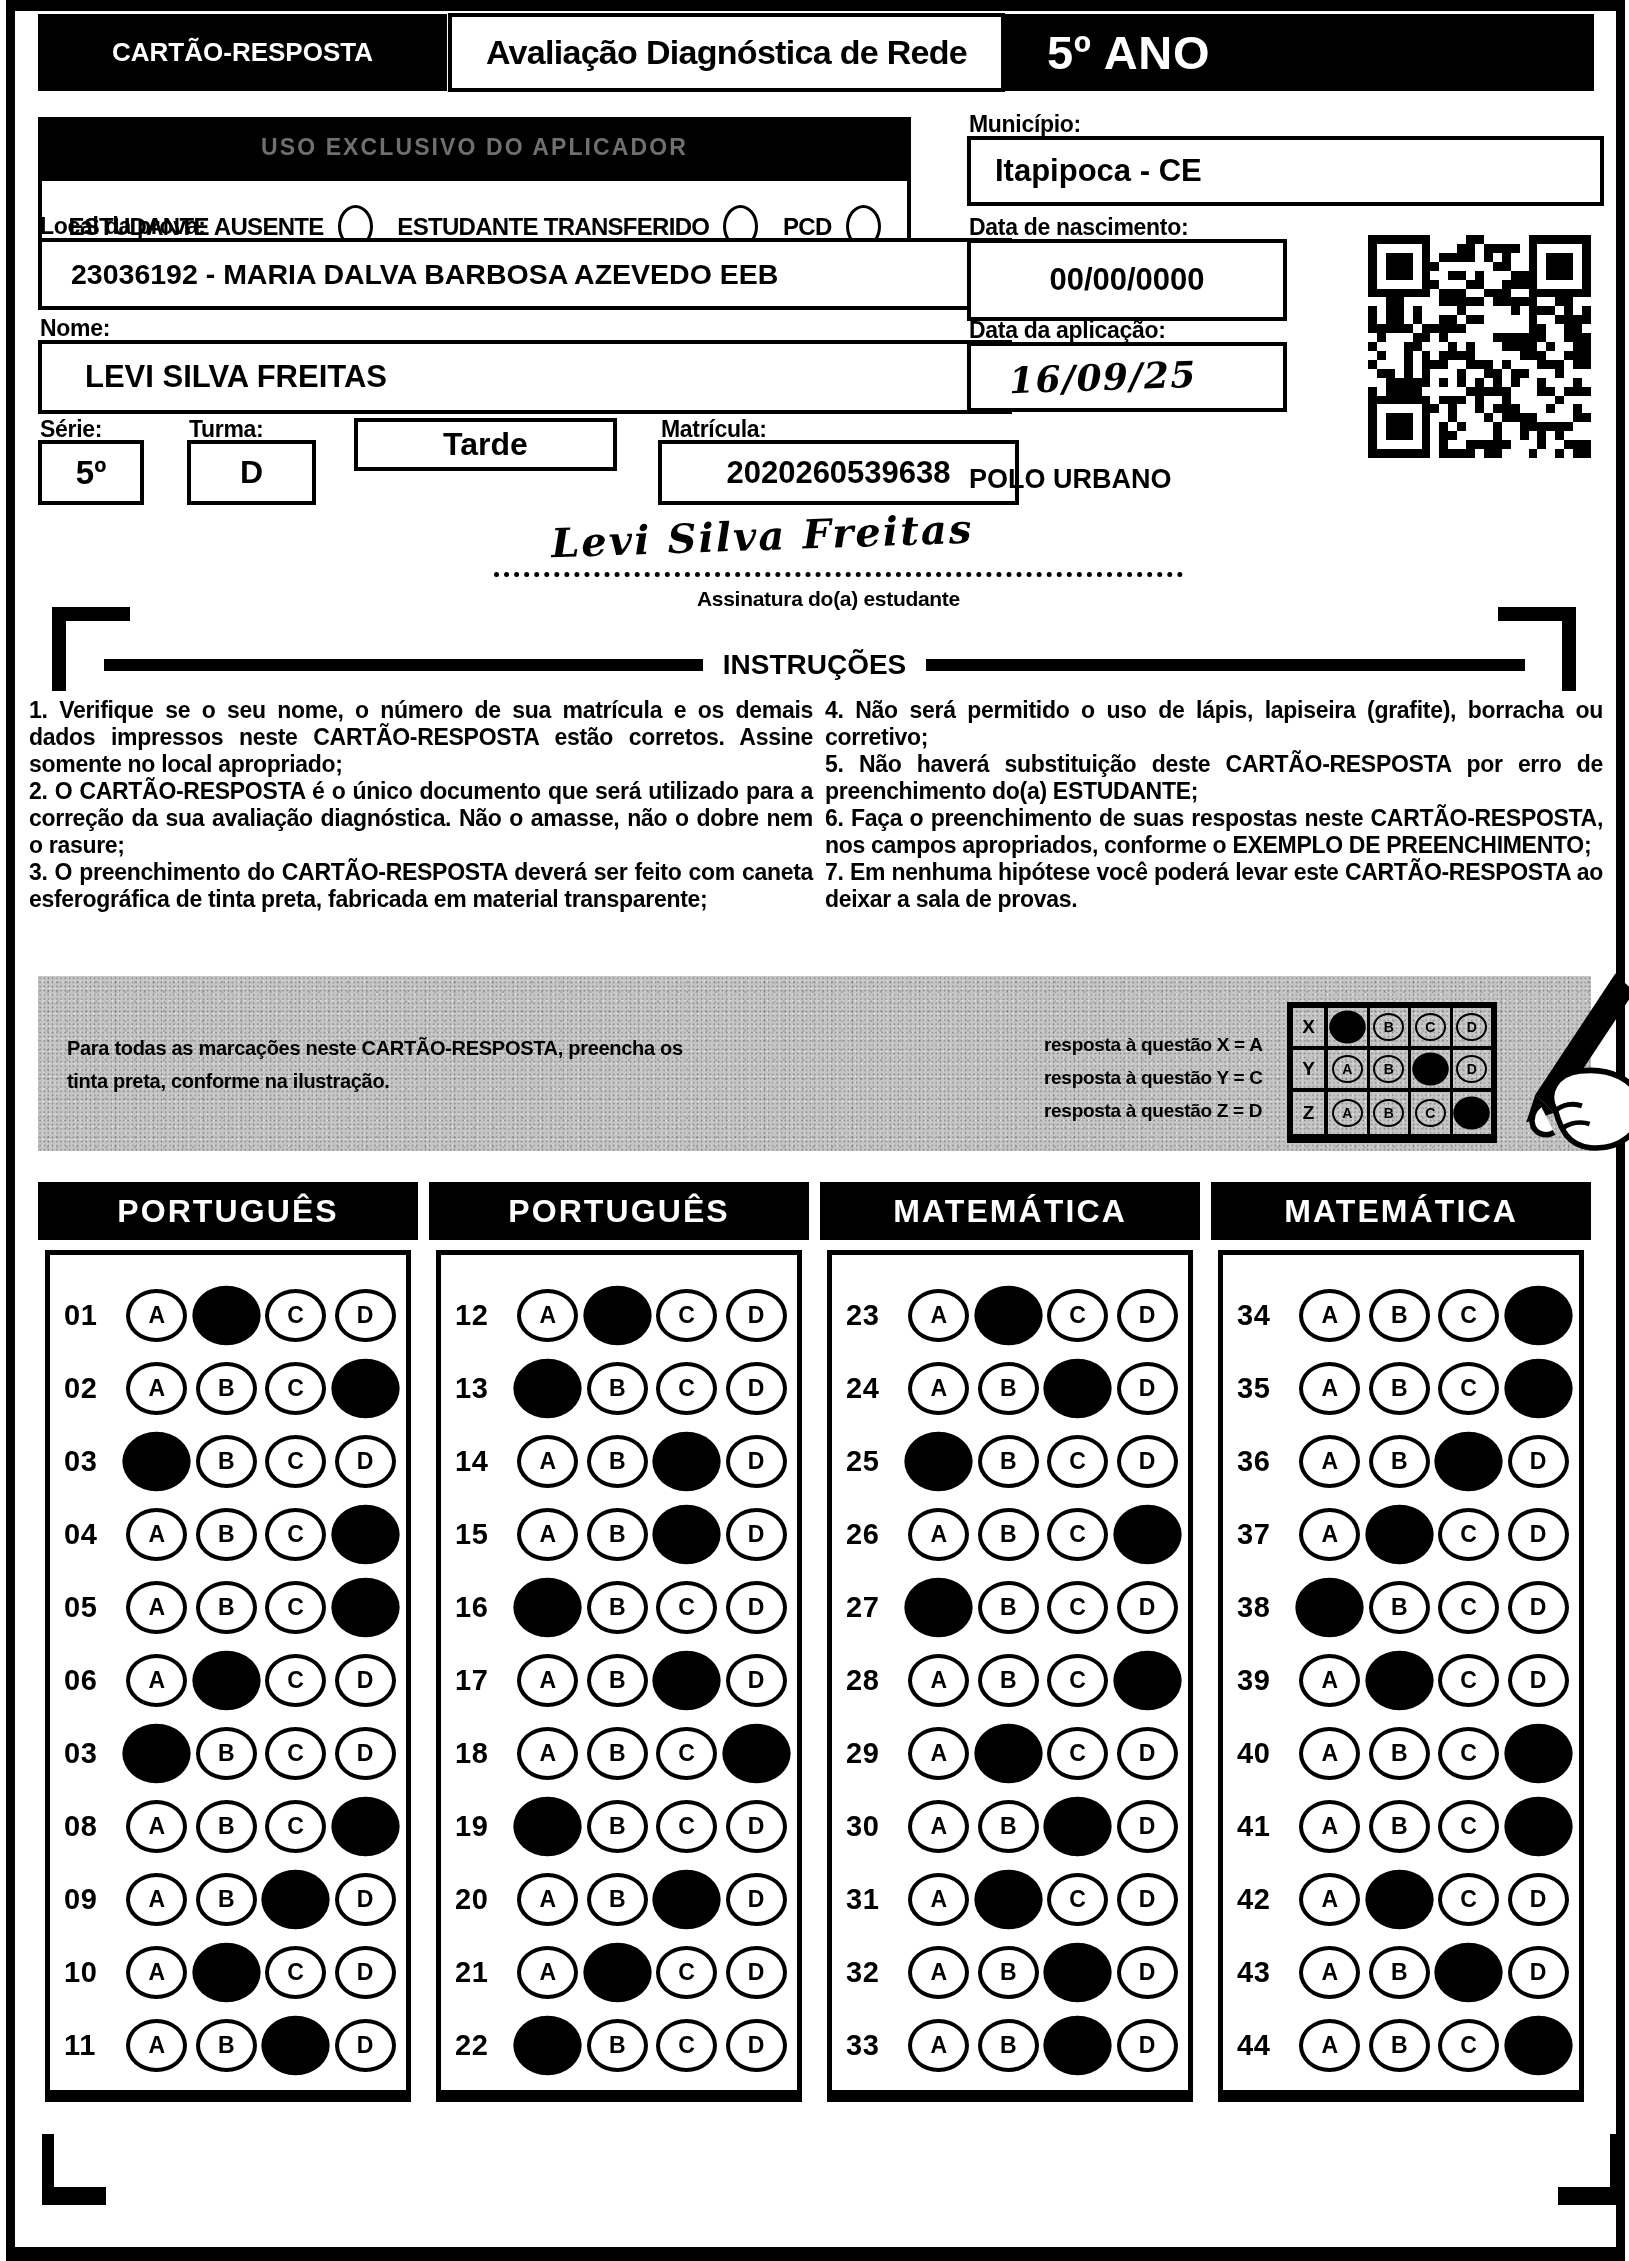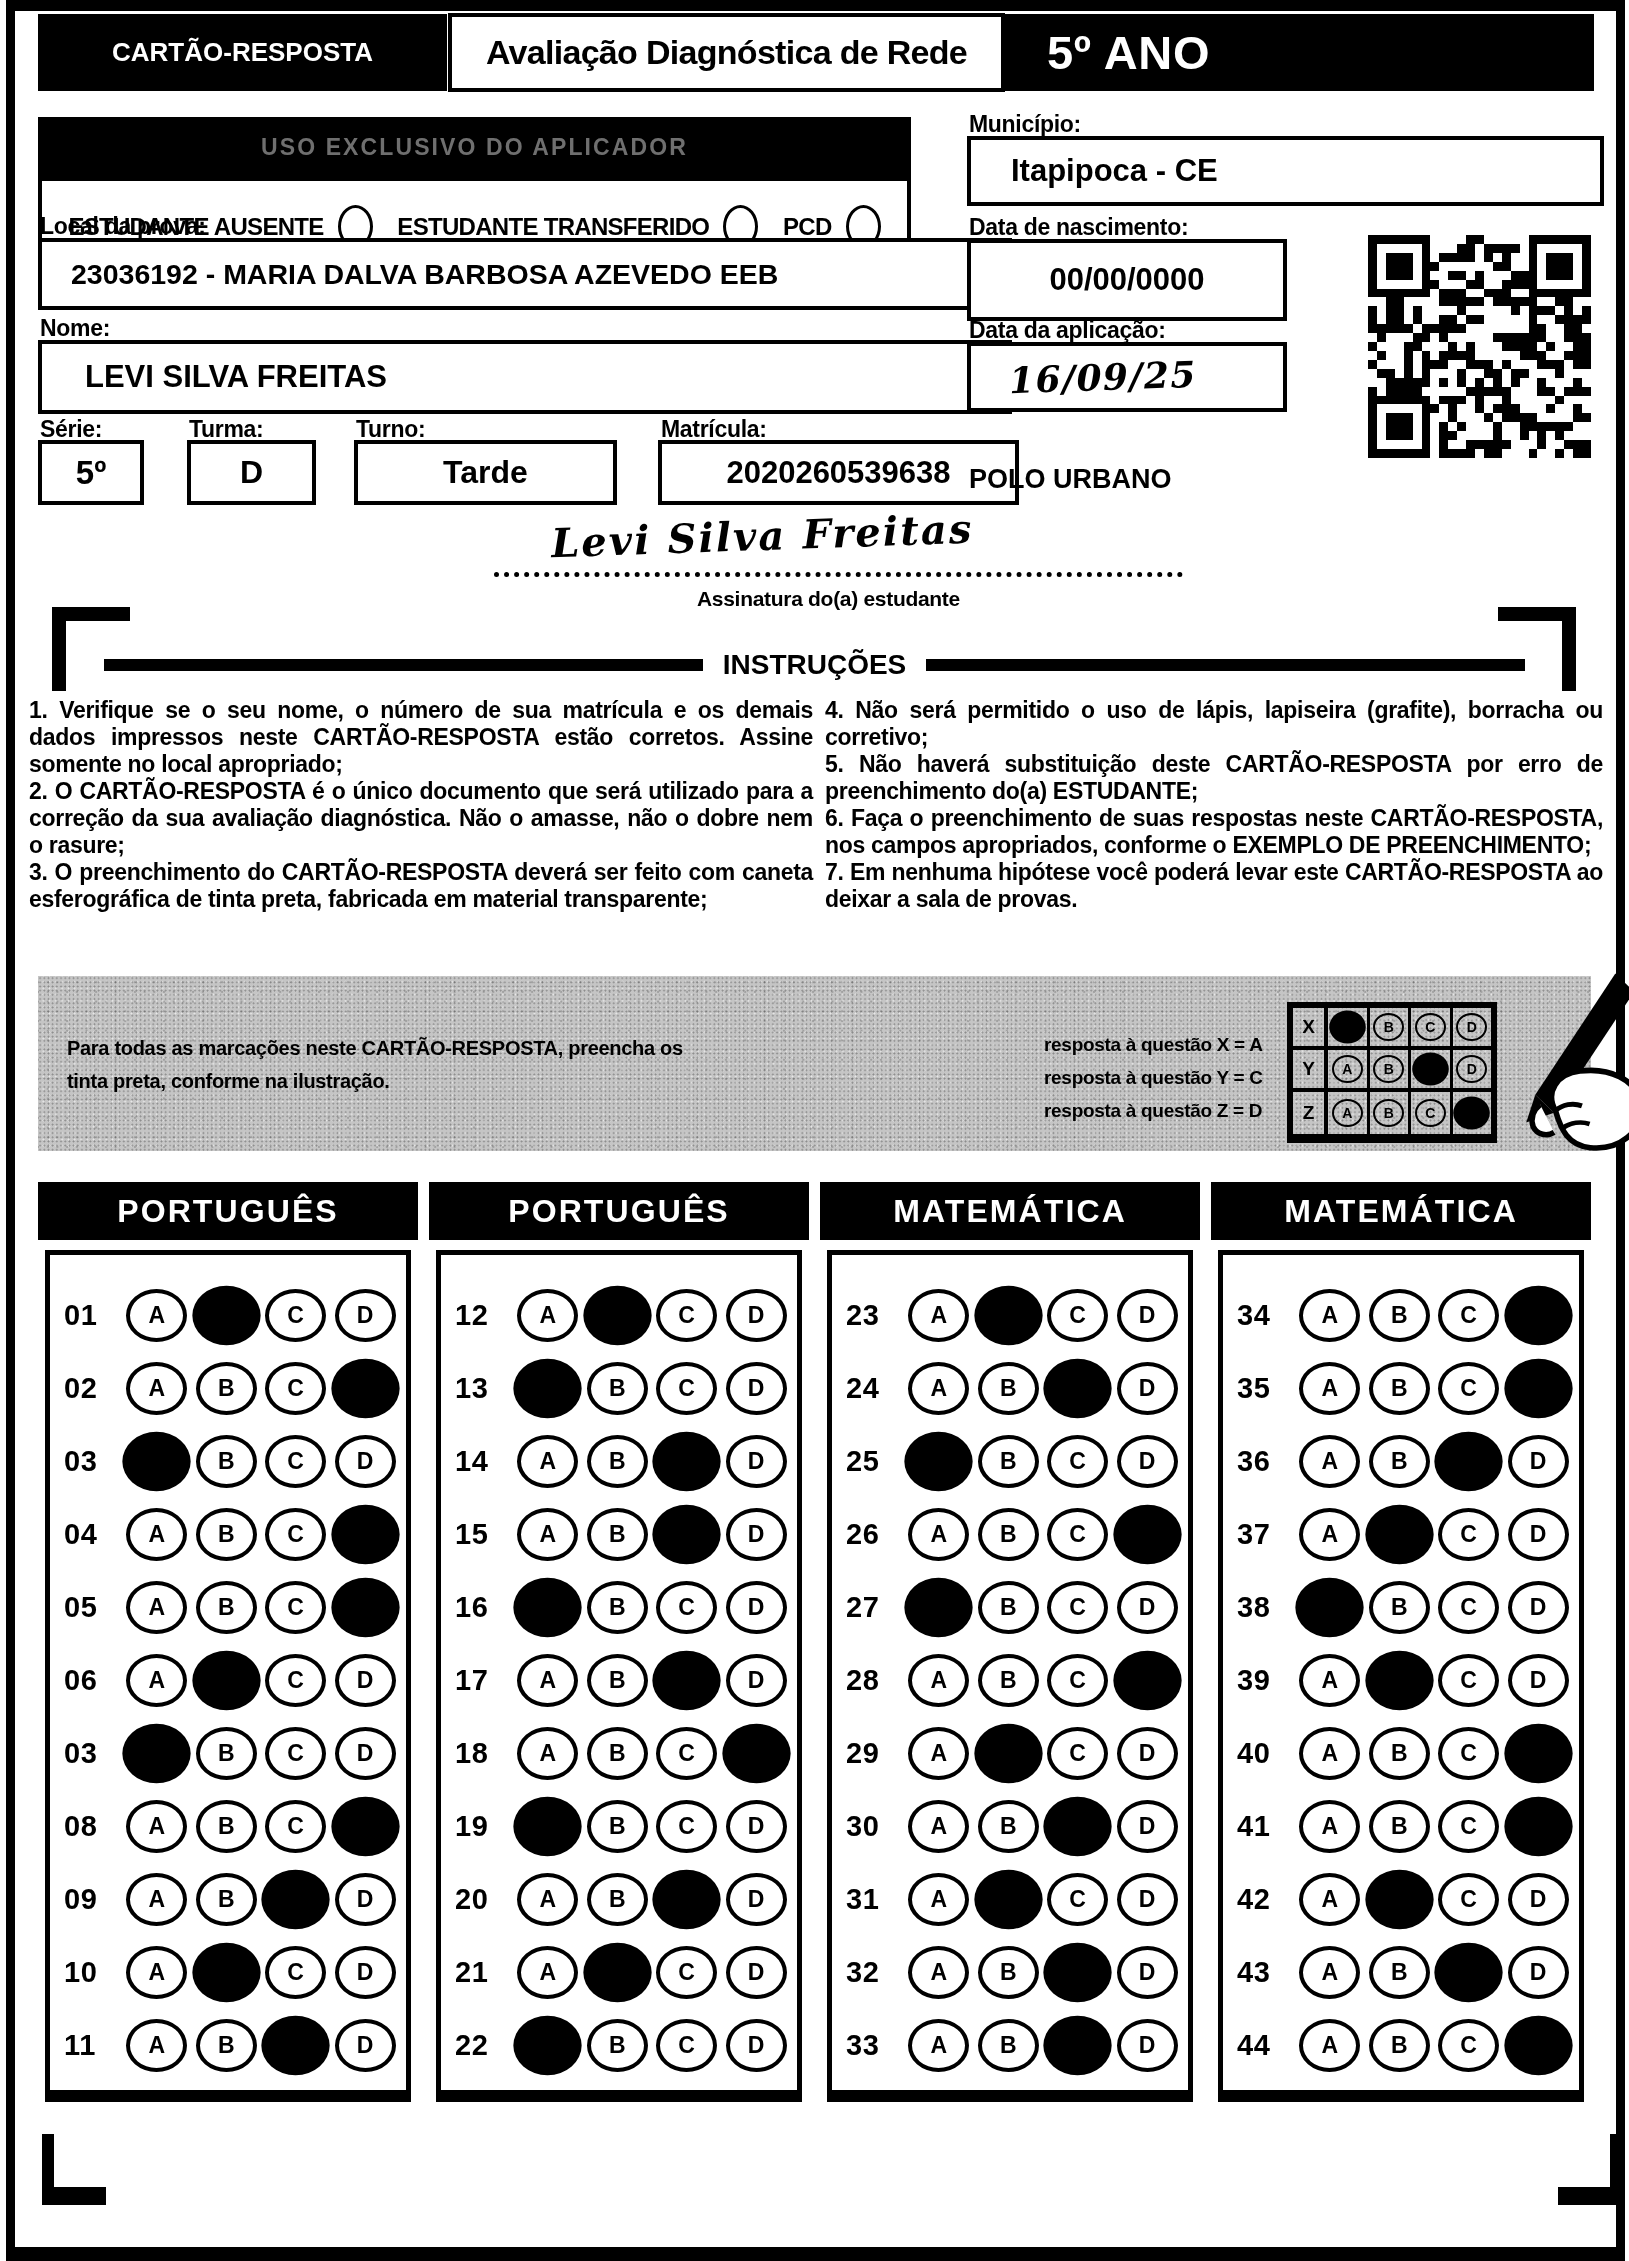--- a/index.html
+++ b/index.html
@@ -46,23 +46,23 @@
   .flabel { font-weight:bold; font-size:23px; letter-spacing:-0.3px; }
   .fbox { border:4.2px solid #000; background:#fff; display:flex; align-items:center;
     font-weight:bold; }
   .fbox.big { font-size:28.5px; }
   .fbox.center { justify-content:center; }
 
   .local-box  { left:38px;  top:238px; width:974px; height:72px; padding-left:29px; }
   .nome-box   { left:38px;  top:340px; width:974px; height:74px; padding-left:43px; font-size:31px; }
   .serie-box  { left:38px;  top:440px; width:106px;  height:65px; font-size:33px; }
   .turma-box  { left:187px; top:440px; width:129px;  height:65px; font-size:32px; }
-  .turno-box  { left:354px; top:440px; width:263px;  height:65px; font-size:32px; }
+  .turno-box  { left:354px; top:418px; width:263px;  height:53px; font-size:32px; }
   .matr-box   { left:658px; top:440px; width:361px;  height:65px; font-size:31px; }
-  .muni-box   { left:967px; top:136px; width:637px; height:70px; padding-left:40px; font-size:31px; }
+  .muni-box   { left:967px; top:136px; width:637px; height:70px; padding-left:24px; font-size:31px; }
   .nasc-box   { left:967px; top:239px; width:320px; height:82px; font-size:31px; }
   .aplic-box  { left:967px; top:342px; width:320px; height:70px; padding-left:38px; }
 
   .hand {
     font-family:"DejaVu Serif","DejaVu Sans",serif; font-style:italic; font-weight:bold;
   }
   .aplic-value { font-size:36px; transform:rotate(-2deg); letter-spacing:1.4px; }
 
   .polo { left:969px; top:464px; font-weight:bold; font-size:27px; letter-spacing:0; }
 

